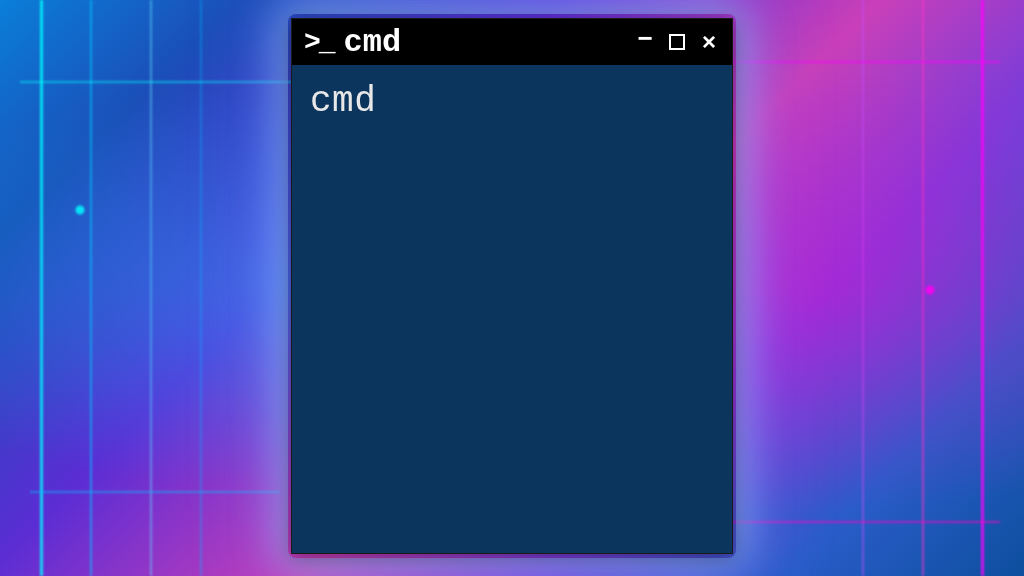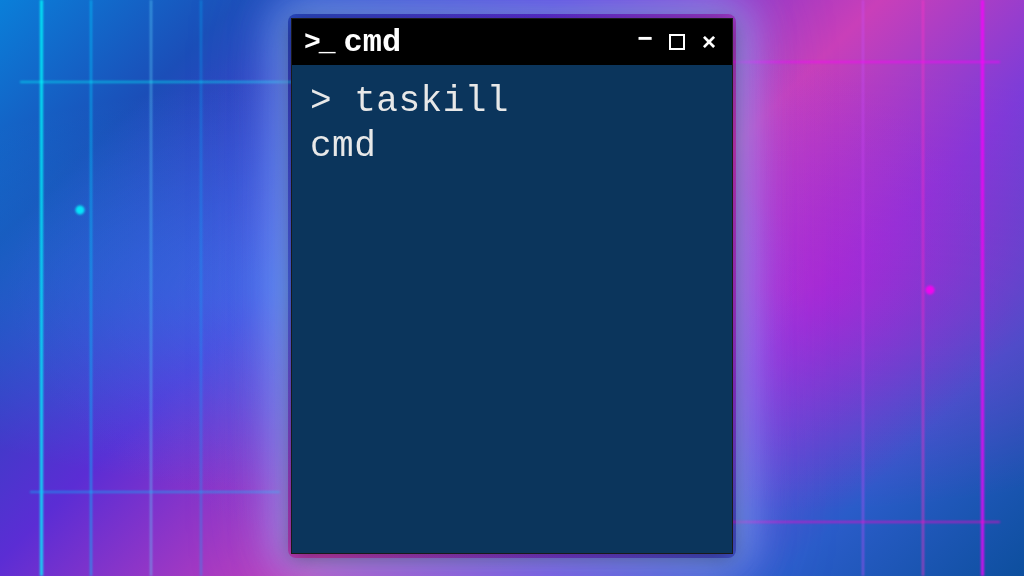--- a/index.html
+++ b/index.html
@@ -182,19 +182,16 @@
     <div class="window-controls">
       <span class="ctrl ctrl-min">−</span>
       <span class="ctrl">
           <span class="ctrl-max"></span>
         </span>
       <span class="ctrl ctrl-close">×</span>
     </div>
   </div>
   <div class="terminal-body">
     <span class="prompt-line">
-      <span>&gt;</span> <span>taskill</span>
-    </span>
-    <span class="prompt-line">
       <span>cmd</span>
     </span>
   </div>
 </div>
 
 </body></html>

